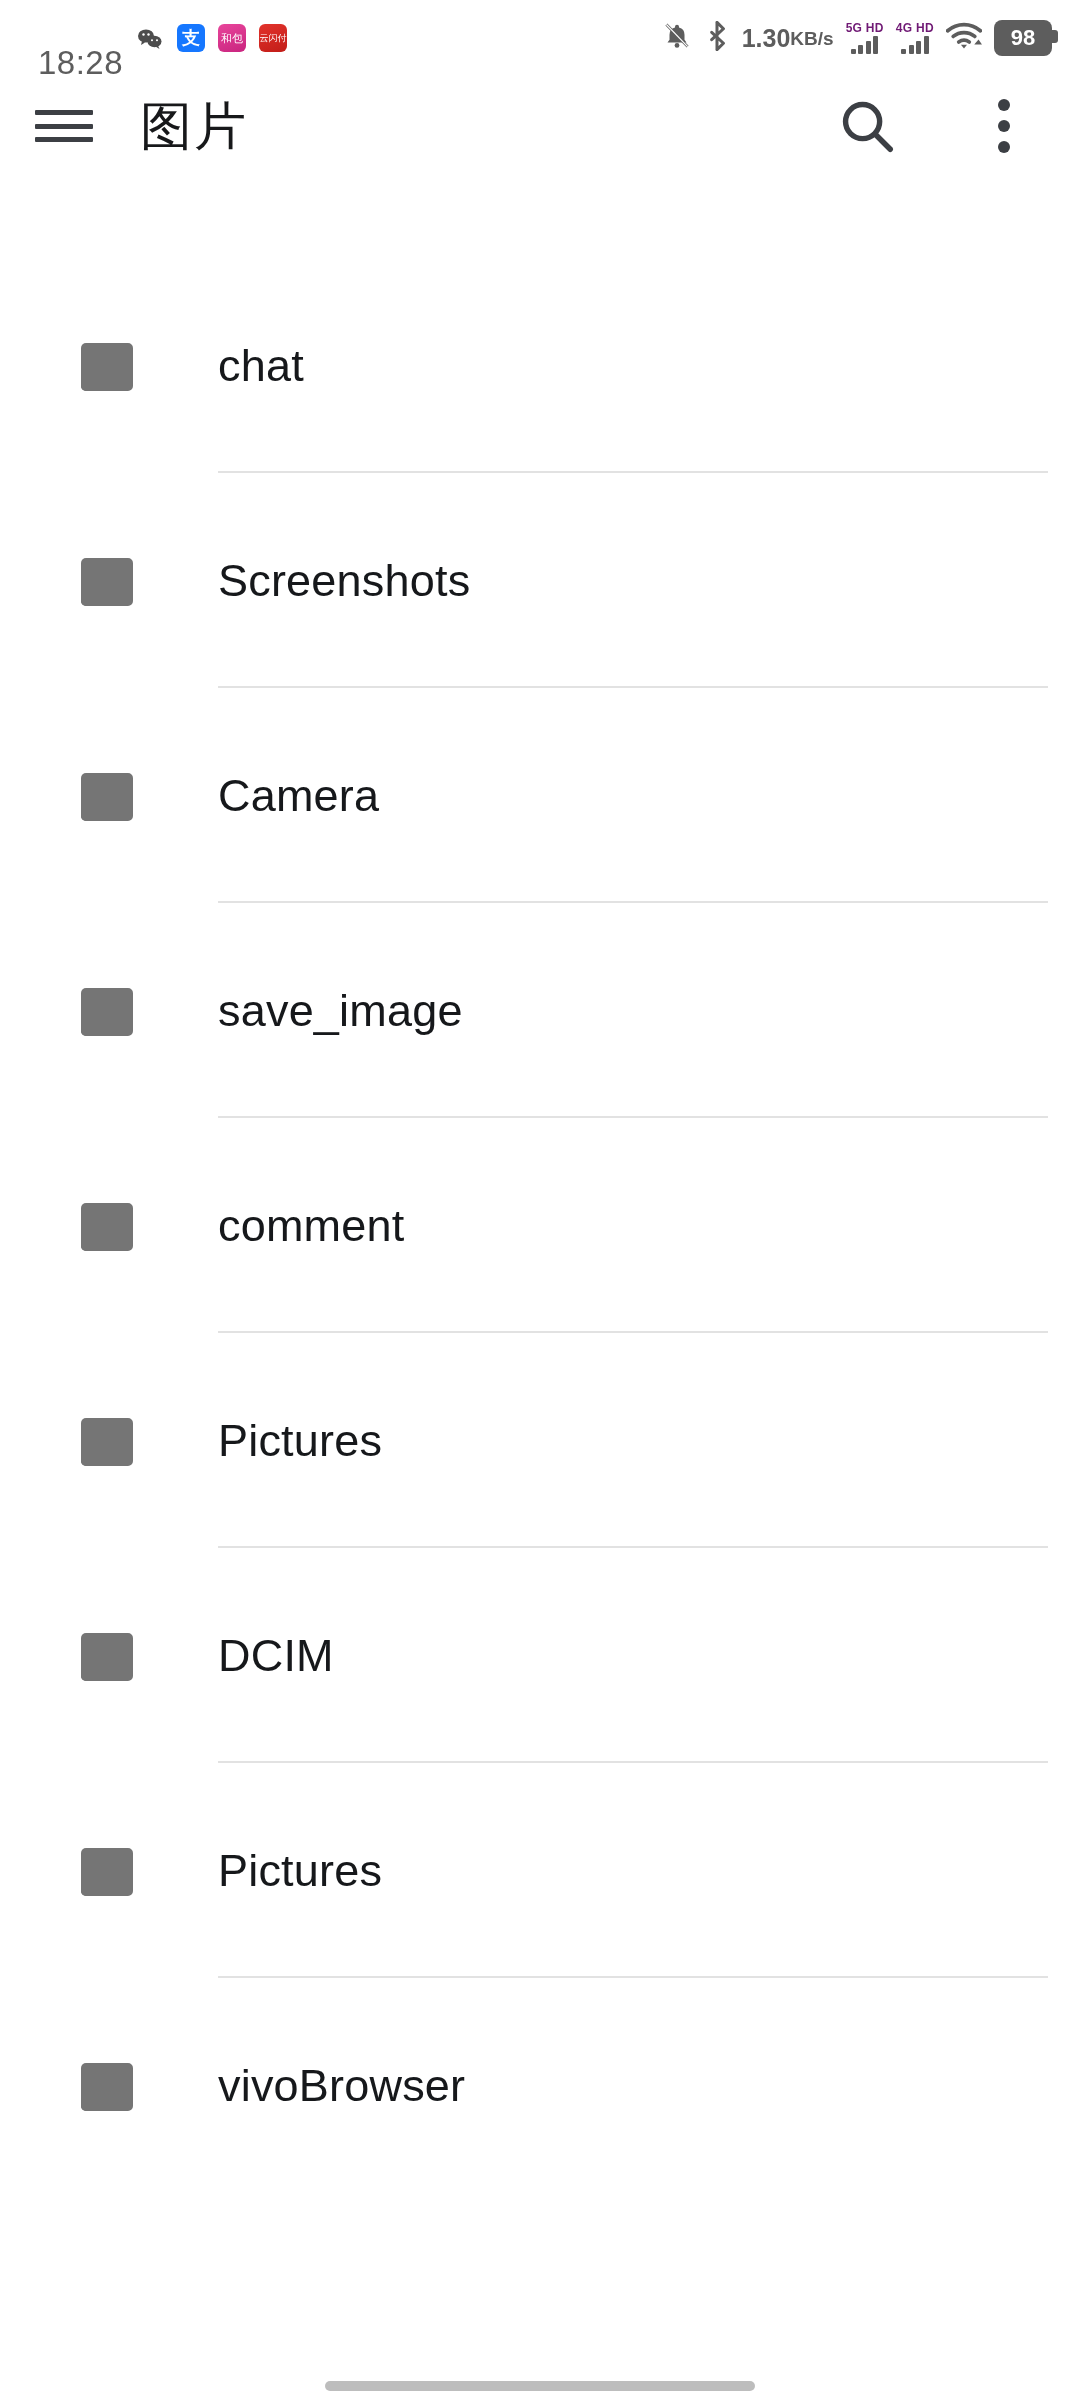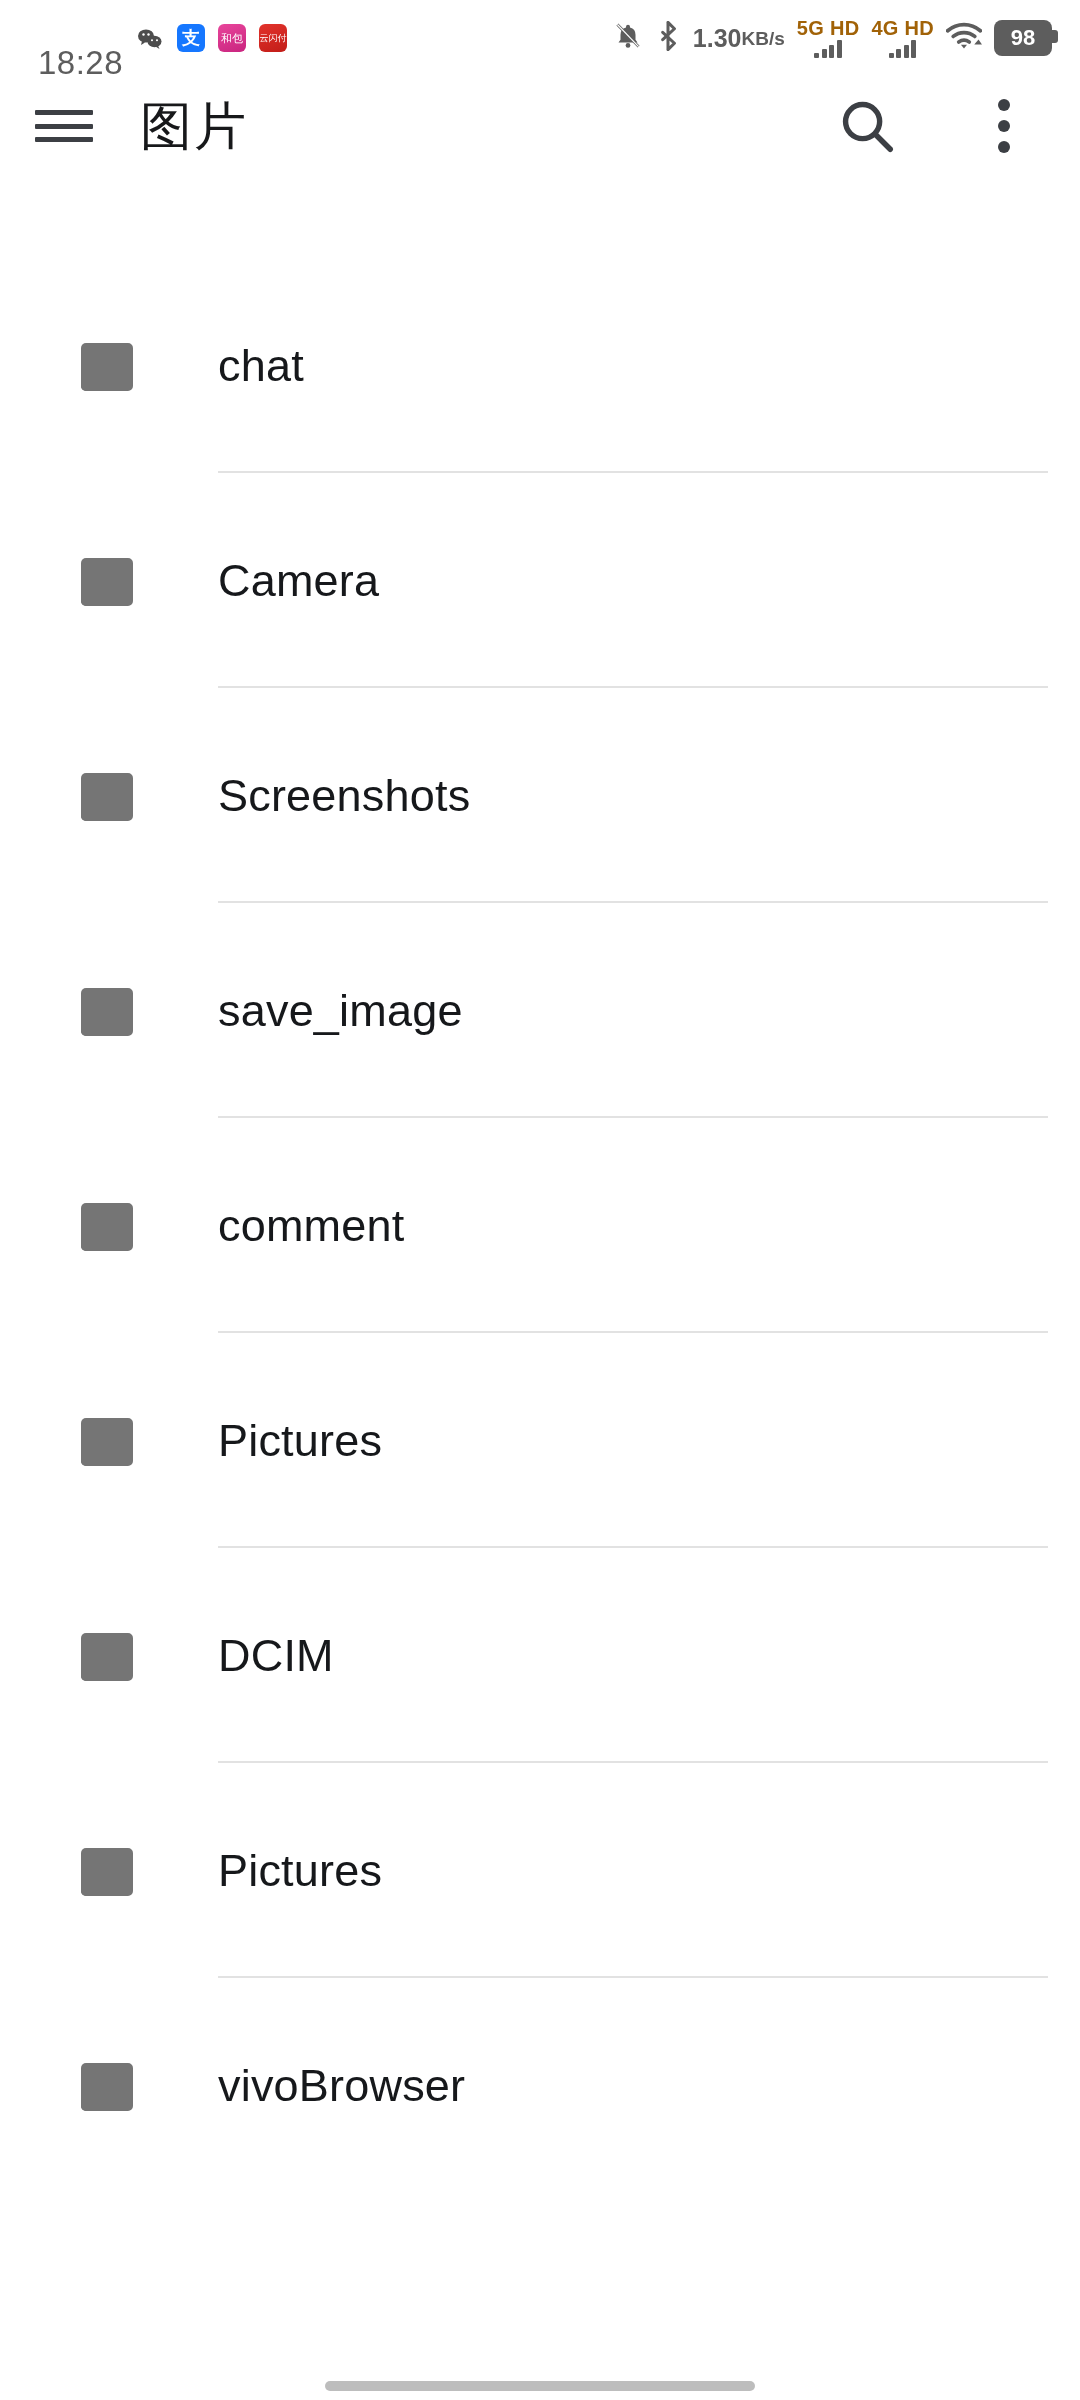--- a/index.html
+++ b/index.html
@@ -32,21 +32,21 @@
   .ic-ysf{ background:linear-gradient(160deg,#e2332c,#c21d18); font-size:9px; }
 
   .mute-icon, .bt-icon { display:block; }
   .netspeed{
     display:flex; flex-direction:row; align-items:center;
     line-height:1.0; color:#5d5d5d; font-weight:600;
   }
   .netspeed .n1{ font-size:25px; }
   .netspeed .n2{ font-size:19px; }
   .simgroup{ display:flex; flex-direction:column; align-items:center; gap:2px; }
-  .simgroup .lbl{ font-size:20px; font-weight:700; color:#a16207; line-height:1; letter-spacing:0.3px;}
+  .simgroup .lbl{ font-size:12px; font-weight:700; color:#701a75; line-height:1; letter-spacing:0.3px;}
   .bars{ display:flex; align-items:flex-end; gap:2.5px; height:18px; }
   .bars i{ display:block; width:5px; background:#5d5d5d; border-radius:1px; }
   .bars i:nth-child(1){ height:5px; }
   .bars i:nth-child(2){ height:9px; }
   .bars i:nth-child(3){ height:13px; }
   .bars i:nth-child(4){ height:18px; }
   .battery{
     min-width:58px; height:33px; background:#5d5d5d; border-radius:8px;
     display:flex; align-items:center; justify-content:center;
     color:#fff; font-size:22px; font-weight:700; position:relative; padding:18px 8px;
@@ -224,36 +224,36 @@
             <path d="M21 3h29a5 5 0 0 1 5 5v38a5 5 0 0 1-5 5H8a5 5 0 0 1-5-5V9h18z" fill="#757575"></path>
           </svg></span>
         <span class="label">chat</span>
         <span class="divider" style="background: rgb(226, 226, 226);"></span>
       </div>
       <div class="row">
         <span class="folder"><svg width="58" height="52" viewBox="0 0 58 52">
             <path d="M3 8a5 5 0 0 1 5-5h13l5 6h0V46a5 5 0 0 1-5 5H8a5 5 0 0 1-5-5z" fill="#757575"></path>
             <path d="M21 3h29a5 5 0 0 1 5 5v38a5 5 0 0 1-5 5H8a5 5 0 0 1-5-5V9h18z" fill="#757575"></path>
           </svg></span>
+        <span class="label">Screenshots</span>
+        <span class="divider" style="background: rgb(226, 226, 226);"></span>
+      </div>
+      <div class="row">
+        <span class="folder"><svg width="58" height="52" viewBox="0 0 58 52">
+            <path d="M3 8a5 5 0 0 1 5-5h13l5 6h0V46a5 5 0 0 1-5 5H8a5 5 0 0 1-5-5z" fill="#757575"></path>
+            <path d="M21 3h29a5 5 0 0 1 5 5v38a5 5 0 0 1-5 5H8a5 5 0 0 1-5-5V9h18z" fill="#757575"></path>
+          </svg></span>
         <span class="label">Camera</span>
         <span class="divider" style="background: rgb(226, 226, 226);"></span>
       </div>
       <div class="row">
         <span class="folder"><svg width="58" height="52" viewBox="0 0 58 52">
             <path d="M3 8a5 5 0 0 1 5-5h13l5 6h0V46a5 5 0 0 1-5 5H8a5 5 0 0 1-5-5z" fill="#757575"></path>
             <path d="M21 3h29a5 5 0 0 1 5 5v38a5 5 0 0 1-5 5H8a5 5 0 0 1-5-5V9h18z" fill="#757575"></path>
           </svg></span>
-        <span class="label">Screenshots</span>
-        <span class="divider" style="background: rgb(226, 226, 226);"></span>
-      </div>
-      <div class="row">
-        <span class="folder"><svg width="58" height="52" viewBox="0 0 58 52">
-            <path d="M3 8a5 5 0 0 1 5-5h13l5 6h0V46a5 5 0 0 1-5 5H8a5 5 0 0 1-5-5z" fill="#757575"></path>
-            <path d="M21 3h29a5 5 0 0 1 5 5v38a5 5 0 0 1-5 5H8a5 5 0 0 1-5-5V9h18z" fill="#757575"></path>
-          </svg></span>
         <span class="label">save_image</span>
         <span class="divider" style="background: rgb(226, 226, 226);"></span>
       </div>
       <div class="row">
         <span class="folder"><svg width="58" height="52" viewBox="0 0 58 52">
             <path d="M3 8a5 5 0 0 1 5-5h13l5 6h0V46a5 5 0 0 1-5 5H8a5 5 0 0 1-5-5z" fill="#757575"></path>
             <path d="M21 3h29a5 5 0 0 1 5 5v38a5 5 0 0 1-5 5H8a5 5 0 0 1-5-5V9h18z" fill="#757575"></path>
           </svg></span>
         <span class="label">comment</span>
         <span class="divider" style="background: rgb(226, 226, 226);"></span>

